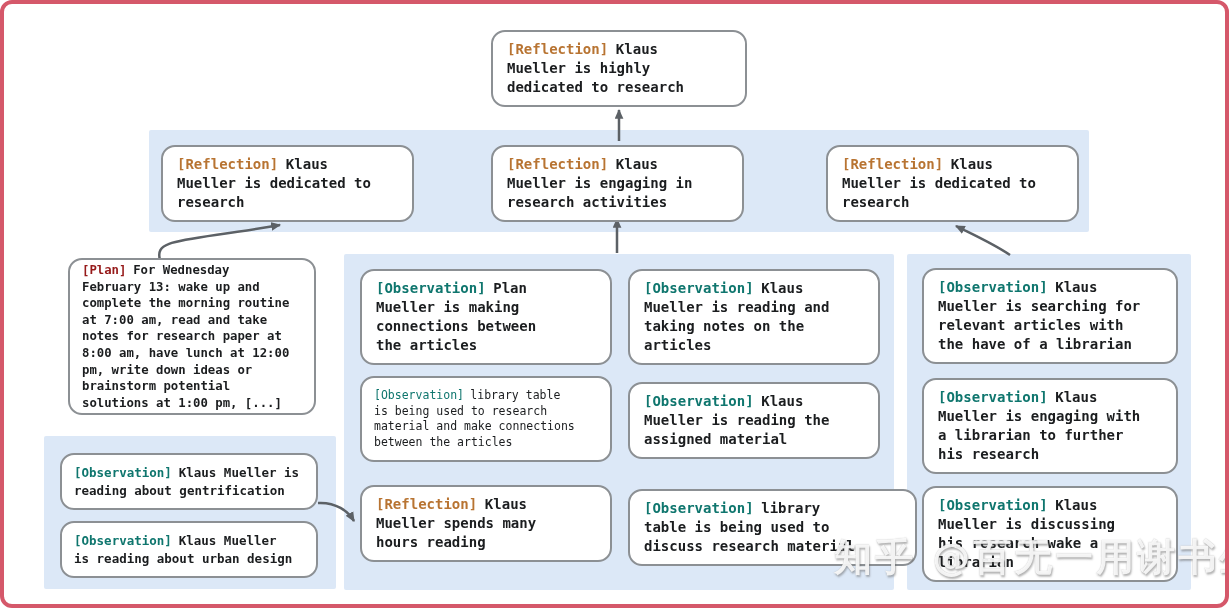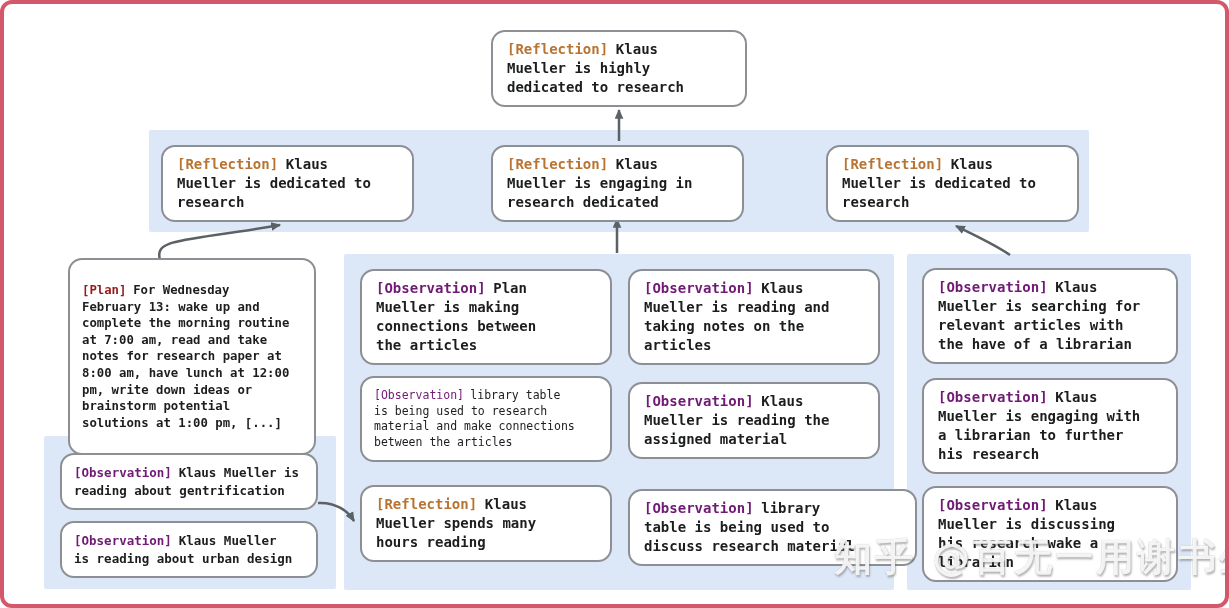--- a/index.html
+++ b/index.html
@@ -25,27 +25,27 @@
     border:2.5px solid #8c9094;
     border-radius:14px;
     box-sizing:border-box;
     padding:8px 14px;
     font-weight:bold;
     font-size:14px;
     line-height:19px;
     white-space:pre-wrap;
     z-index:3;
   }
-  .node.f12{font-size:12.3px;line-height:16.6px;padding:22px 12px;}
+  .node.f12{font-size:12.3px;line-height:16.6px;padding:2px 12px;}
   .node.small{font-size:11.5px;line-height:15.5px;font-weight:normal;padding:10px 12px;}
   .node.bl{font-size:12.5px;line-height:17.5px;padding:9px 12px;}
   .tag{margin-right:0.55em;}
   .t-refl{color:#b87432;}
   .t-plan{color:#961a1a;}
-  .t-obs{color:#701a75;}
+  .t-obs{color:#0f766e;}
   #arrows{position:absolute;left:0;top:0;z-index:2;pointer-events:none;}
   #watermark{
     position:absolute;
     left:830px;top:528px;
     z-index:6;
     font-family:"DejaVu Sans","Liberation Sans",sans-serif;
     font-size:38px;
     font-weight:bold;
     letter-spacing:3px;
     color:rgba(255,255,255,0.88);
@@ -78,21 +78,21 @@
 
   <div class="node" style="left:487px;top:26px;width:256px"><span class="tag t-refl">[Reflection]</span><span>Klaus
 Mueller is highly
 dedicated to research</span></div>
 
   <div class="node" style="left:157px;top:141px;width:253px"><span class="tag t-refl">[Reflection]</span><span>Klaus
 Mueller is dedicated to
 research</span></div>
   <div class="node" style="left:487px;top:141px;width:253px"><span class="tag t-refl">[Reflection]</span><span>Klaus
 Mueller is engaging in
-research dedicated</span></div>
+research activities</span></div>
   <div class="node" style="left:822px;top:141px;width:253px"><span class="tag t-refl">[Reflection]</span><span>Klaus
 Mueller is dedicated to
 research</span></div>
 
   <div class="node f12" style="left:64px;top:254px;width:248px"><span class="tag t-plan">[Plan]</span><span>For Wednesday
 February 13: wake up and
 complete the morning routine
 at 7:00 am, read and take
 notes for research paper at
 8:00 am, have lunch at 12:00

